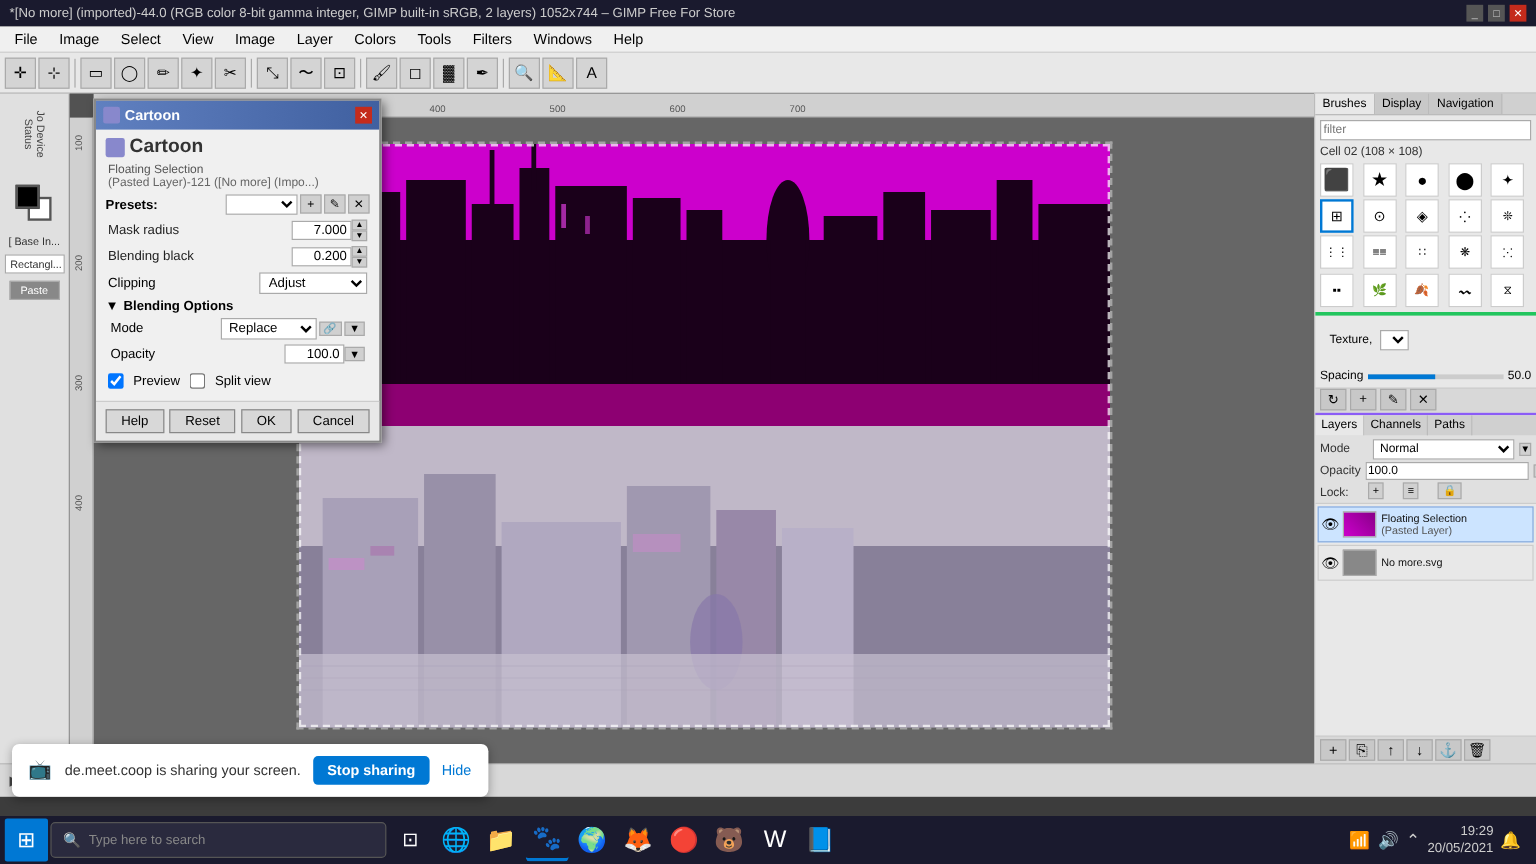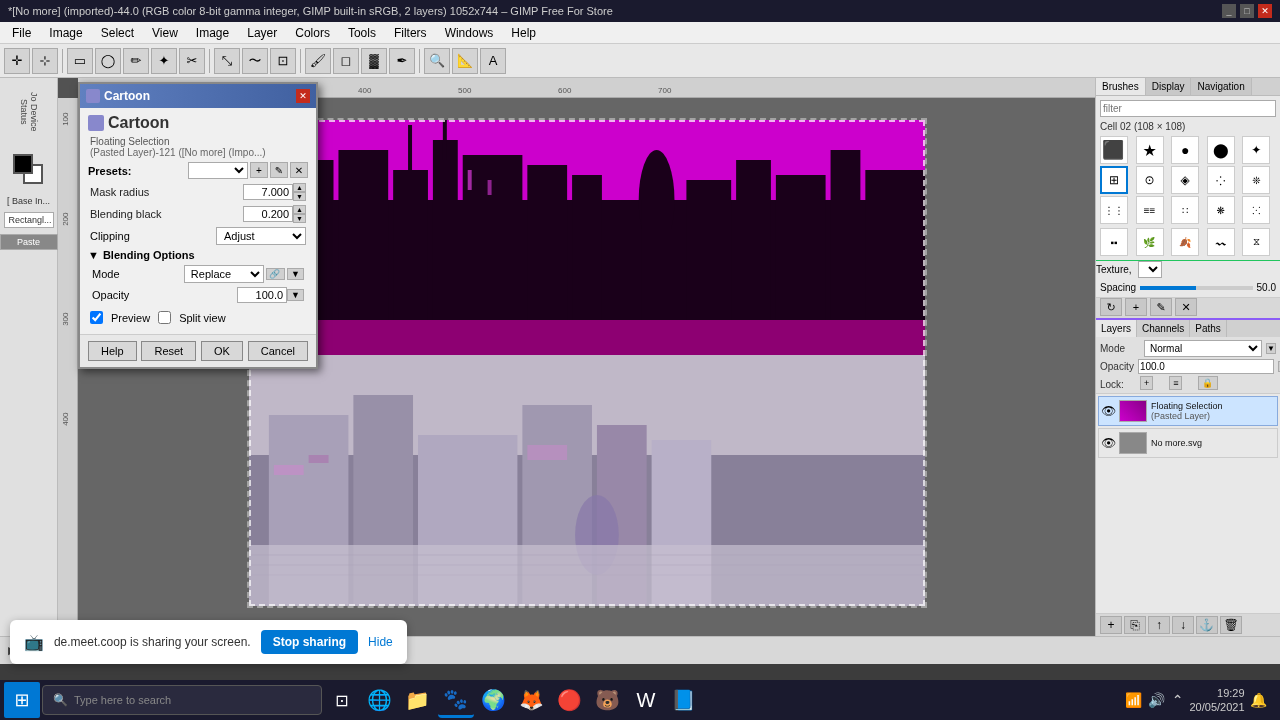--- a/index.html
+++ b/index.html
@@ -646,21 +646,21 @@
   <div style="width:58px; background:#e0e0e0; border-right:1px solid #bbb; display:flex; flex-direction:column; align-items:center; padding:4px 2px; gap:2px; font-size:9px; color:#333;">
     <div style="font-size:9px; color:#444; text-align:center; writing-mode:vertical-rl; height:60px;">Jo Device Status</div>
     <div style="margin-top:10px; display:flex; flex-direction:column; align-items:center; gap:2px;">
       <div style="position:relative; width:32px; height:32px;">
         <div id="fg-color" style="width:20px; height:20px; background:#000; border:2px solid #555; position:absolute; top:0; left:0; z-index:2;"></div>
         <div id="bg-color" style="width:20px; height:20px; background:#fff; border:2px solid #555; position:absolute; top:10px; left:10px; z-index:1;"></div>
       </div>
     </div>
     <div style="margin-top:8px; font-size:9px; text-align:center; color:#333;">[ Base In...</div>
     <div style="margin-top:4px; background:#fff; border:1px solid #aaa; padding:2px 4px; font-size:9px; cursor:pointer; text-align:center; width:50px;">Rectangl...</div>
-    <div style="margin-top:4px; background:#888; border:1px solid #aaa; padding:2px 4px; font-size:9px; cursor:pointer; text-align:center; width:58px; color:#fff;">Paste</div>
+    <div style="margin-top:4px; background:#888; border:1px solid #aaa; padding:2px 4px; font-size:9px; cursor:pointer; text-align:center; width:42px; color:#fff;">Paste</div>
   </div>
 
   <div id="canvas-area" style="flex:1; background:#525252; position:relative; overflow:hidden;">
 
     <div id="ruler-top">
       <div style="position:relative; width:100%; height:20px;">
         <span style="position:absolute; left:10px; font-size:8px; color:#555; bottom:2px;">100</span>
         <span style="position:absolute; left:80px; font-size:8px; color:#555; bottom:2px;">200</span>
         <span style="position:absolute; left:180px; font-size:8px; color:#555; bottom:2px;">300</span>
         <span style="position:absolute; left:280px; font-size:8px; color:#555; bottom:2px;">400</span>
@@ -781,21 +781,21 @@
     </div>
 
     <div style="display:grid; grid-template-columns:repeat(5,1fr); gap:2px; padding:0 4px; margin-bottom:4px;">
       <div class="brush-cell" style="width:28px; height:28px; background:#fff; border:1px solid #ccc; display:flex; align-items:center; justify-content:center; cursor:pointer; font-size:10px;">▪▪</div>
       <div class="brush-cell" style="width:28px; height:28px; background:#fff; border:1px solid #ccc; display:flex; align-items:center; justify-content:center; cursor:pointer; font-size:10px;">🌿</div>
       <div class="brush-cell" style="width:28px; height:28px; background:#fff; border:1px solid #ccc; display:flex; align-items:center; justify-content:center; cursor:pointer; font-size:10px;">🍂</div>
       <div class="brush-cell" style="width:28px; height:28px; background:#fff; border:1px solid #ccc; display:flex; align-items:center; justify-content:center; cursor:pointer; font-size:10px;">〰</div>
       <div class="brush-cell" style="width:28px; height:28px; background:#fff; border:1px solid #ccc; display:flex; align-items:center; justify-content:center; cursor:pointer; font-size:10px;">⧖</div>
     </div>
 
-    <div style="padding:0; border-top:1px solid #22c55e; font-size:10px;">
+    <div style="padding:12px; border-top:3px solid #22c55e; font-size:10px;">
       <span>Texture,</span>
       <select style="font-size:10px; padding:1px; border:1px solid #aaa; background:#fff; margin-left:4px;">
         <option></option>
       </select>
     </div>
 
     <div style="padding:4px; font-size:10px;">
       <div style="display:flex; align-items:center; gap:4px;">
         <span>Spacing</span>
         <div style="flex:1; height:4px; background:#ccc; position:relative;">

